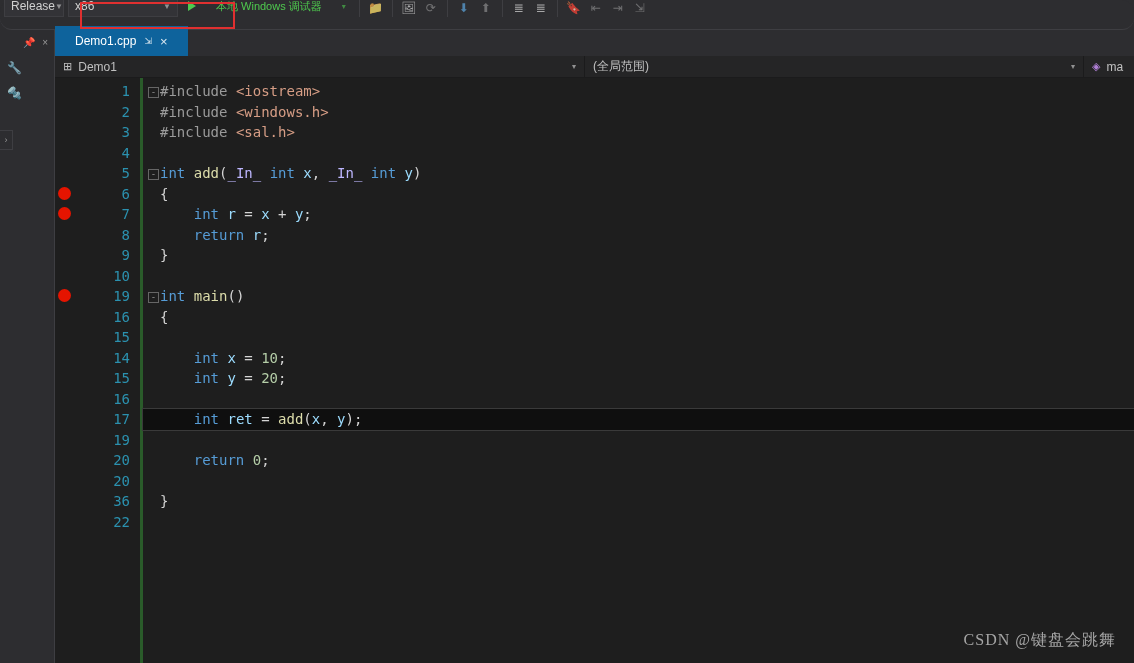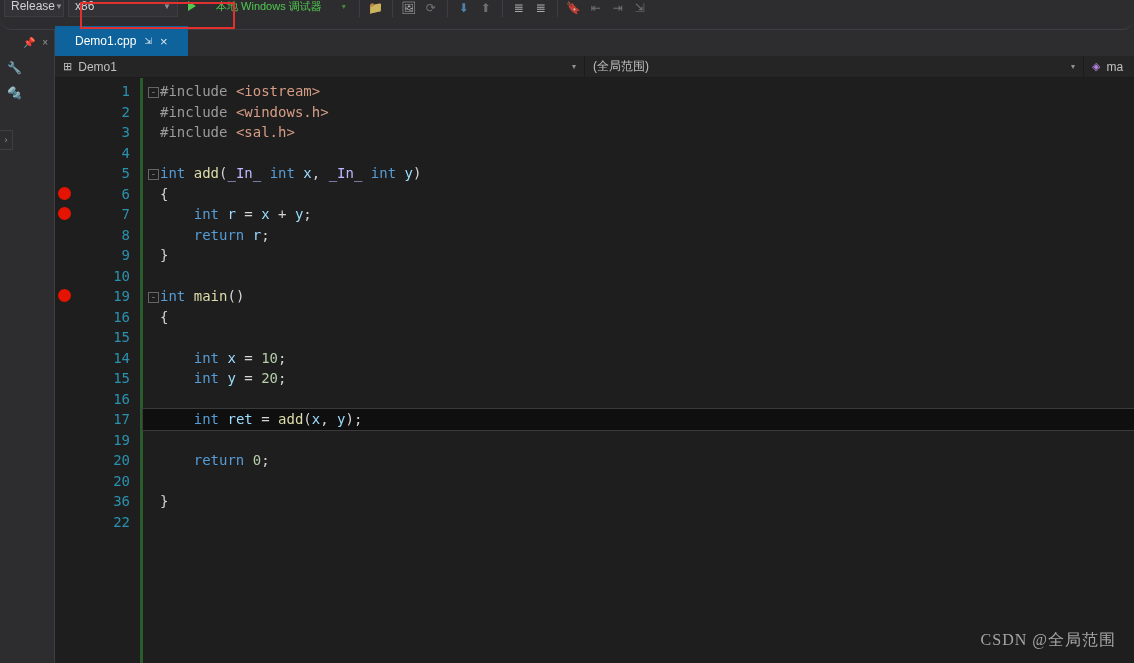--- a/index.html
+++ b/index.html
@@ -163,13 +163,13 @@
             <div>36</div>
             <div>22</div>
           </div>
       </div>
       <div class="code" id="code-area"><div class="code-line"><span class="fold" style="position:relative;display:inline-block;vertical-align:middle;margin-right:2px;">-</span><span class="pp">#include</span> <span class="str">&lt;iostream&gt;</span></div><div class="code-line"><span style="display:inline-block;width:13px;"></span><span class="pp">#include</span> <span class="str">&lt;windows.h&gt;</span></div><div class="code-line"><span style="display:inline-block;width:13px;"></span><span class="pp">#include</span> <span class="str">&lt;sal.h&gt;</span></div><div class="code-line"><span style="display:inline-block;width:13px;"></span><span class="txt"></span></div><div class="code-line"><span class="fold" style="position:relative;display:inline-block;vertical-align:middle;margin-right:2px;">-</span><span class="txt"><span class="kw">int</span> <span class="func">add</span>(<span class="sal">_In_</span> <span class="kw">int</span> <span class="param">x</span>, <span class="sal">_In_</span> <span class="kw">int</span> <span class="param">y</span>)</span></div><div class="code-line"><span style="display:inline-block;width:13px;"></span><span class="txt">{</span></div><div class="code-line"><span style="display:inline-block;width:13px;"></span><span class="txt">    <span class="kw">int</span> <span class="param">r</span> = <span class="param">x</span> + <span class="param">y</span>;</span></div><div class="code-line"><span style="display:inline-block;width:13px;"></span><span class="txt">    <span class="kw">return</span> <span class="param">r</span>;</span></div><div class="code-line"><span style="display:inline-block;width:13px;"></span><span class="txt">}</span></div><div class="code-line"><span style="display:inline-block;width:13px;"></span><span class="txt"></span></div><div class="code-line"><span class="fold" style="position:relative;display:inline-block;vertical-align:middle;margin-right:2px;">-</span><span class="txt"><span class="kw">int</span> <span class="func">main</span>()</span></div><div class="code-line"><span style="display:inline-block;width:13px;"></span><span class="txt">{</span></div><div class="code-line"><span style="display:inline-block;width:13px;"></span><span class="txt"></span></div><div class="code-line"><span style="display:inline-block;width:13px;"></span><span class="txt">    <span class="kw">int</span> <span class="param">x</span> = <span class="num">10</span>;</span></div><div class="code-line"><span style="display:inline-block;width:13px;"></span><span class="txt">    <span class="kw">int</span> <span class="param">y</span> = <span class="num">20</span>;</span></div><div class="code-line"><span style="display:inline-block;width:13px;"></span><span class="txt"></span></div><div class="code-line cur"><span style="display:inline-block;width:13px;"></span><span class="txt">    <span class="kw">int</span> <span class="param">ret</span> = <span class="func">add</span>(<span class="param">x</span>, <span class="param">y</span>);</span></div><div class="code-line"><span style="display:inline-block;width:13px;"></span><span class="txt"></span></div><div class="code-line"><span style="display:inline-block;width:13px;"></span><span class="txt">    <span class="kw">return</span> <span class="num">0</span>;</span></div><div class="code-line"><span style="display:inline-block;width:13px;"></span><span class="txt"></span></div><div class="code-line"><span style="display:inline-block;width:13px;"></span><span class="txt">}</span></div><div class="code-line"><span style="display:inline-block;width:13px;"></span><span class="txt"></span></div></div>
     </div>
   </div>
 </div>
 
 <div class="search-panel">›</div>
-<div class="watermark">CSDN @全局范围</div>
+<div class="watermark">CSDN @键盘会跳舞</div>
 
 </body></html>

